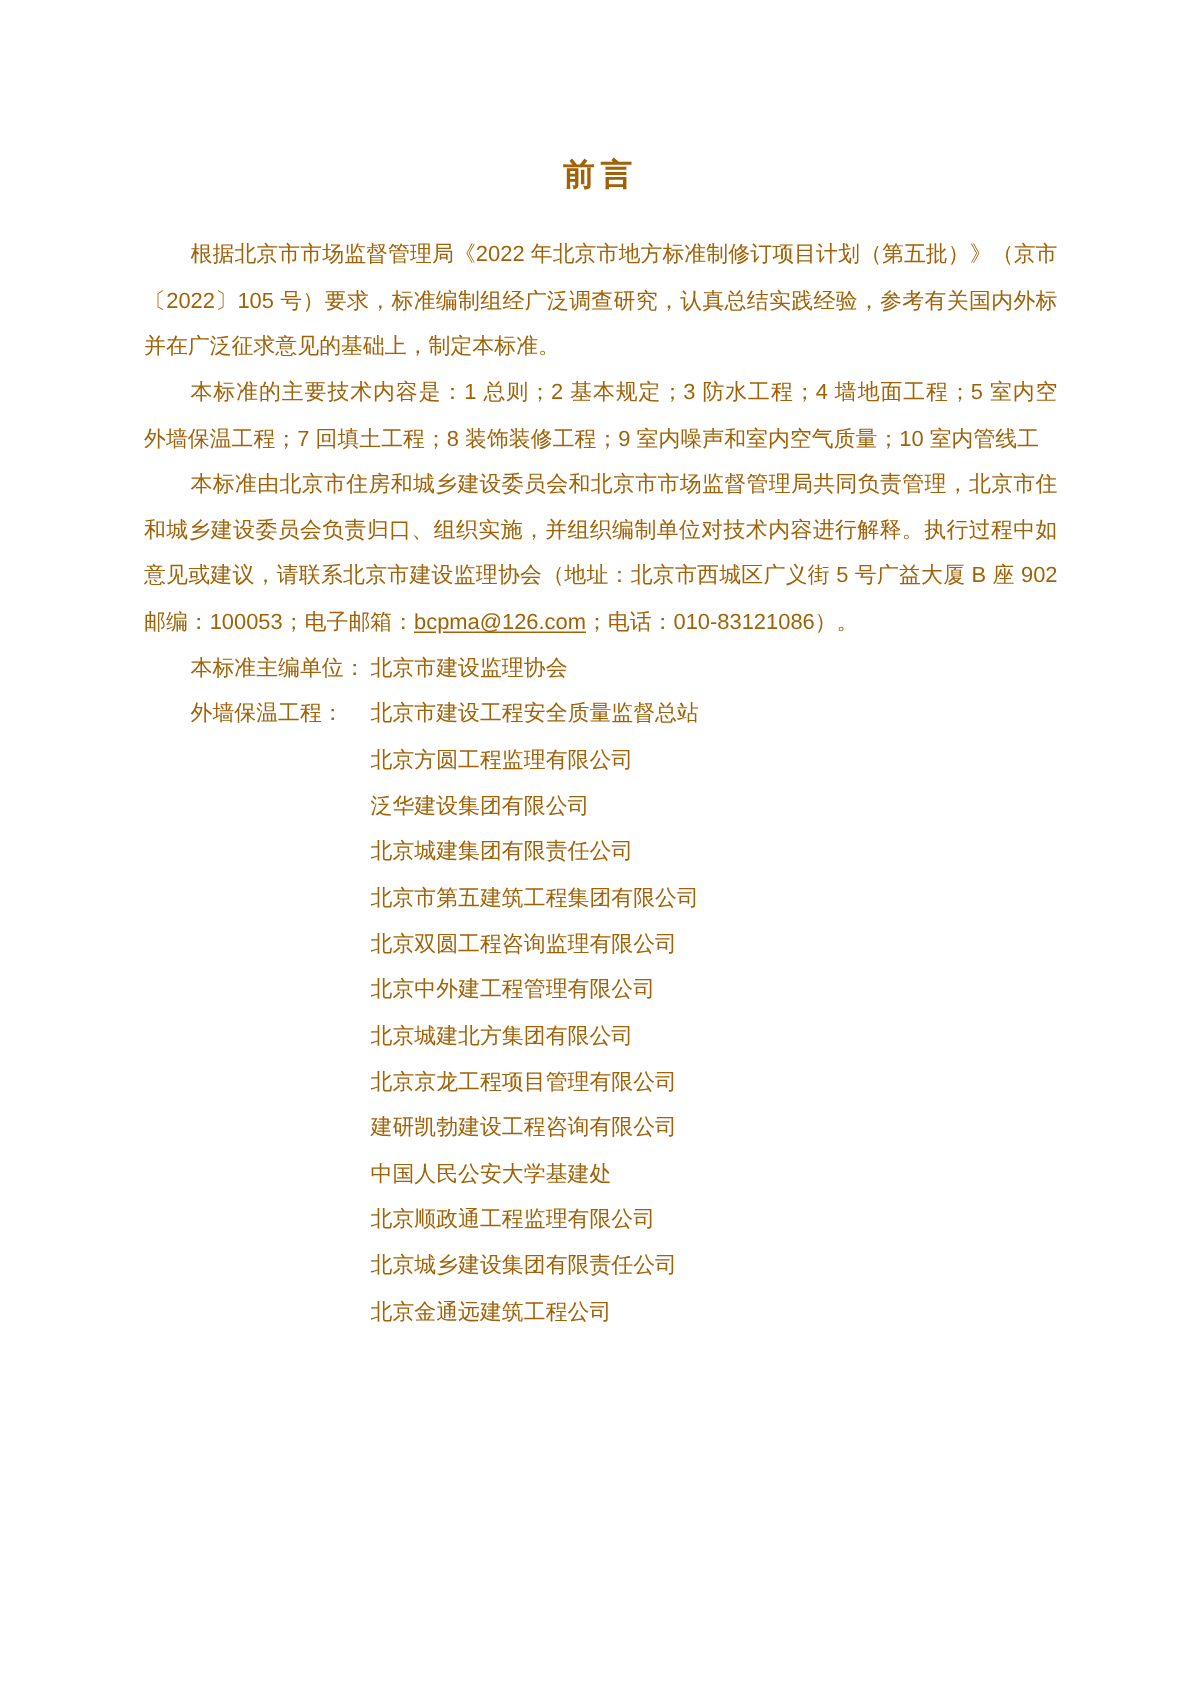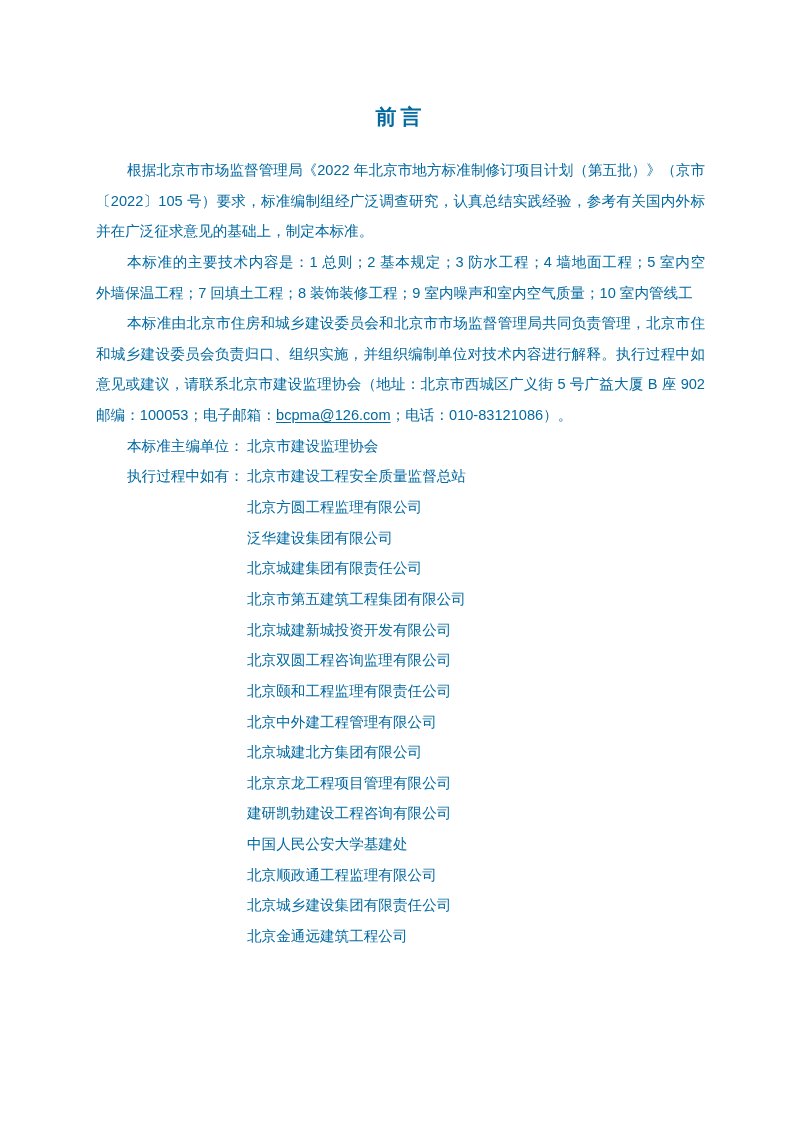--- a/index.html
+++ b/index.html
@@ -3,21 +3,21 @@
 <meta charset="utf-8">
 <style>
   html, body { margin: 0; padding: 0; background: #e8e8e8; }
   .page {
     width: 800px; height: 1133px;
     background: #ffffff;
     position: relative;
     overflow: hidden;
     margin: 0 auto;
     font-family: "Liberation Sans", serif; 
-    color: #0369a1;
+    color: #a16207;
   }
   .content {
     position: absolute;
     left: 96px;
     width: 609px;
     top: 0;
   }
   .doc-title {
     margin-top: 103px;
     font-size: 21px;
@@ -62,29 +62,27 @@
           <div class="line just">〔2022〕105 号）要求，标准编制组经广泛调查研究，认真总结实践经验，参考有关国内外标准，</div>
           <div class="line">并在广泛征求意见的基础上，制定本标准。</div>
           <div class="line just ind">本标准的主要技术内容是：1 总则；2 基本规定；3 防水工程；4 墙地面工程；5 室内空间；6</div>
           <div class="line">外墙保温工程；7 回填土工程；8 装饰装修工程；9 室内噪声和室内空气质量；10 室内管线工程。</div>
           <div class="line just ind">本标准由北京市住房和城乡建设委员会和北京市市场监督管理局共同负责管理，北京市住房</div>
           <div class="line just">和城乡建设委员会负责归口、组织实施，并组织编制单位对技术内容进行解释。执行过程中如有</div>
           <div class="line just">意见或建议，请联系北京市建设监理协会（地址：北京市西城区广义街 5 号广益大厦 B 座 902 室，</div>
           <div class="line"><span>邮编：100053；电子邮箱：</span><span class="u">bcpma@126.com</span><span>；电话：010-83121086）。</span></div>
         </div>
       <div class="line unit"><span class="ulabel">本标准主编单位：</span><span>北京市建设监理协会</span></div>
-      <div class="line unit"><span class="ulabel">执行过程中如有：</span><span>北京市建设工程安全质量监督总站</span></div>
+      <div class="line unit"><span class="ulabel">外墙保温工程：</span><span>北京市建设工程安全质量监督总站</span></div>
       <div>
           <div class="line comp">北京方圆工程监理有限公司</div>
           <div class="line comp">泛华建设集团有限公司</div>
           <div class="line comp">北京城建集团有限责任公司</div>
           <div class="line comp">北京市第五建筑工程集团有限公司</div>
-          <div class="line comp">北京城建新城投资开发有限公司</div>
           <div class="line comp">北京双圆工程咨询监理有限公司</div>
-          <div class="line comp">北京颐和工程监理有限责任公司</div>
           <div class="line comp">北京中外建工程管理有限公司</div>
           <div class="line comp">北京城建北方集团有限公司</div>
           <div class="line comp">北京京龙工程项目管理有限公司</div>
           <div class="line comp">建研凯勃建设工程咨询有限公司</div>
           <div class="line comp">中国人民公安大学基建处</div>
           <div class="line comp">北京顺政通工程监理有限公司</div>
           <div class="line comp">北京城乡建设集团有限责任公司</div>
           <div class="line comp">北京金通远建筑工程公司</div>
         </div>
     </div>

